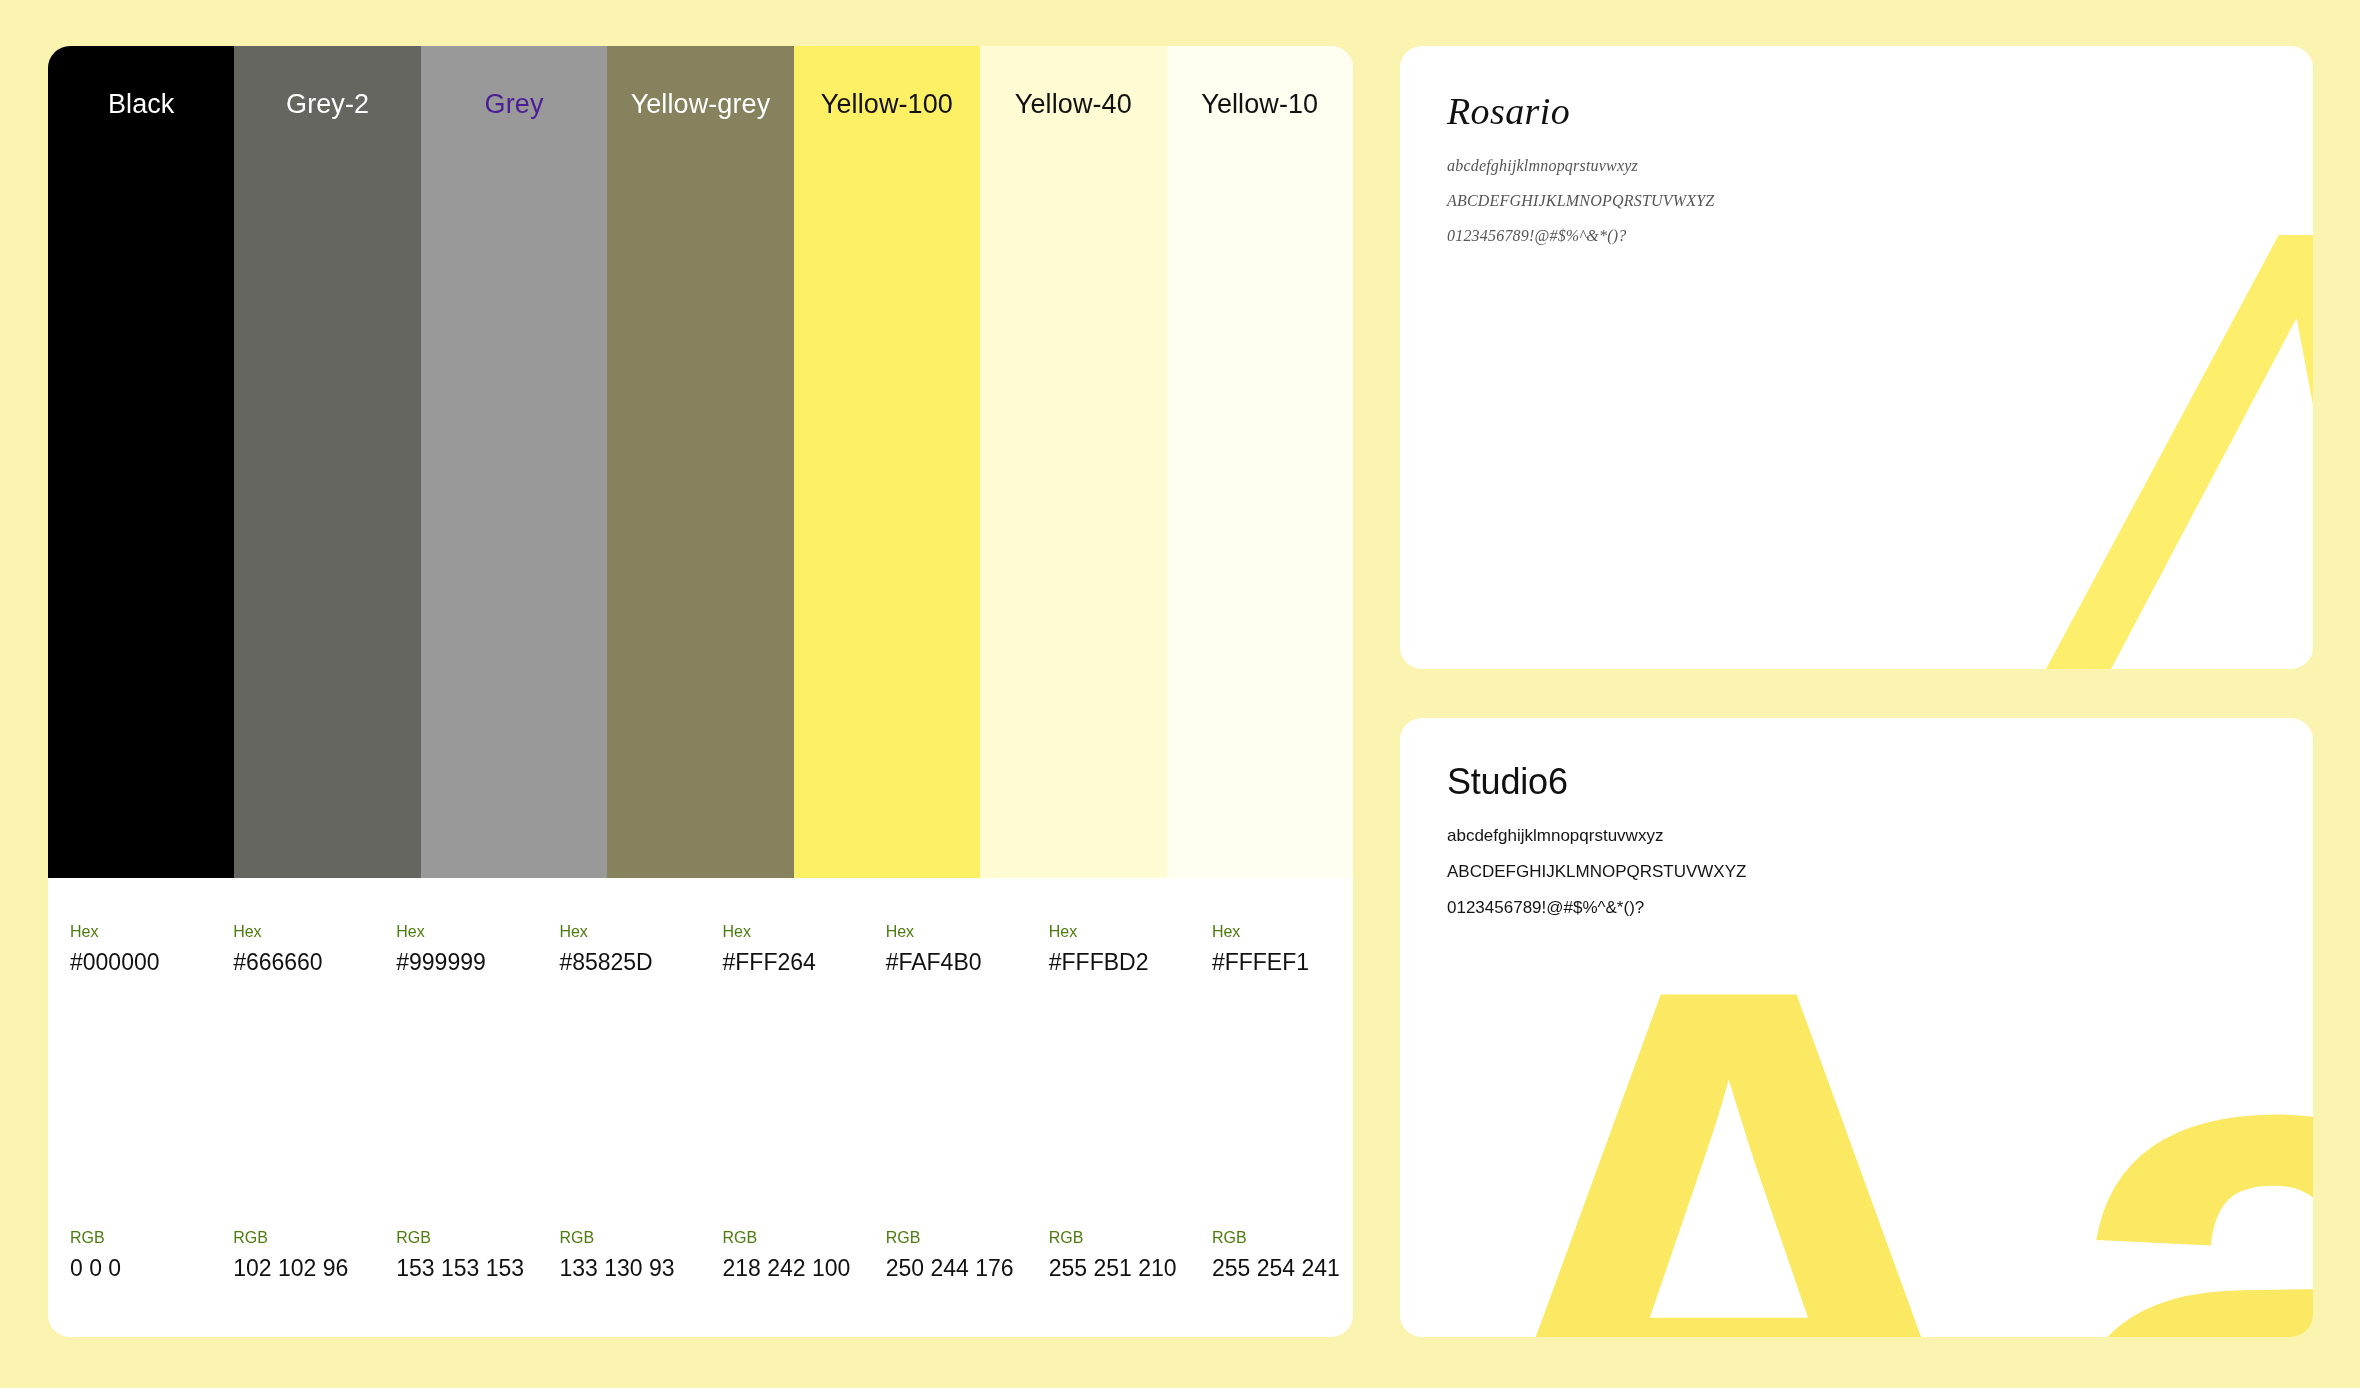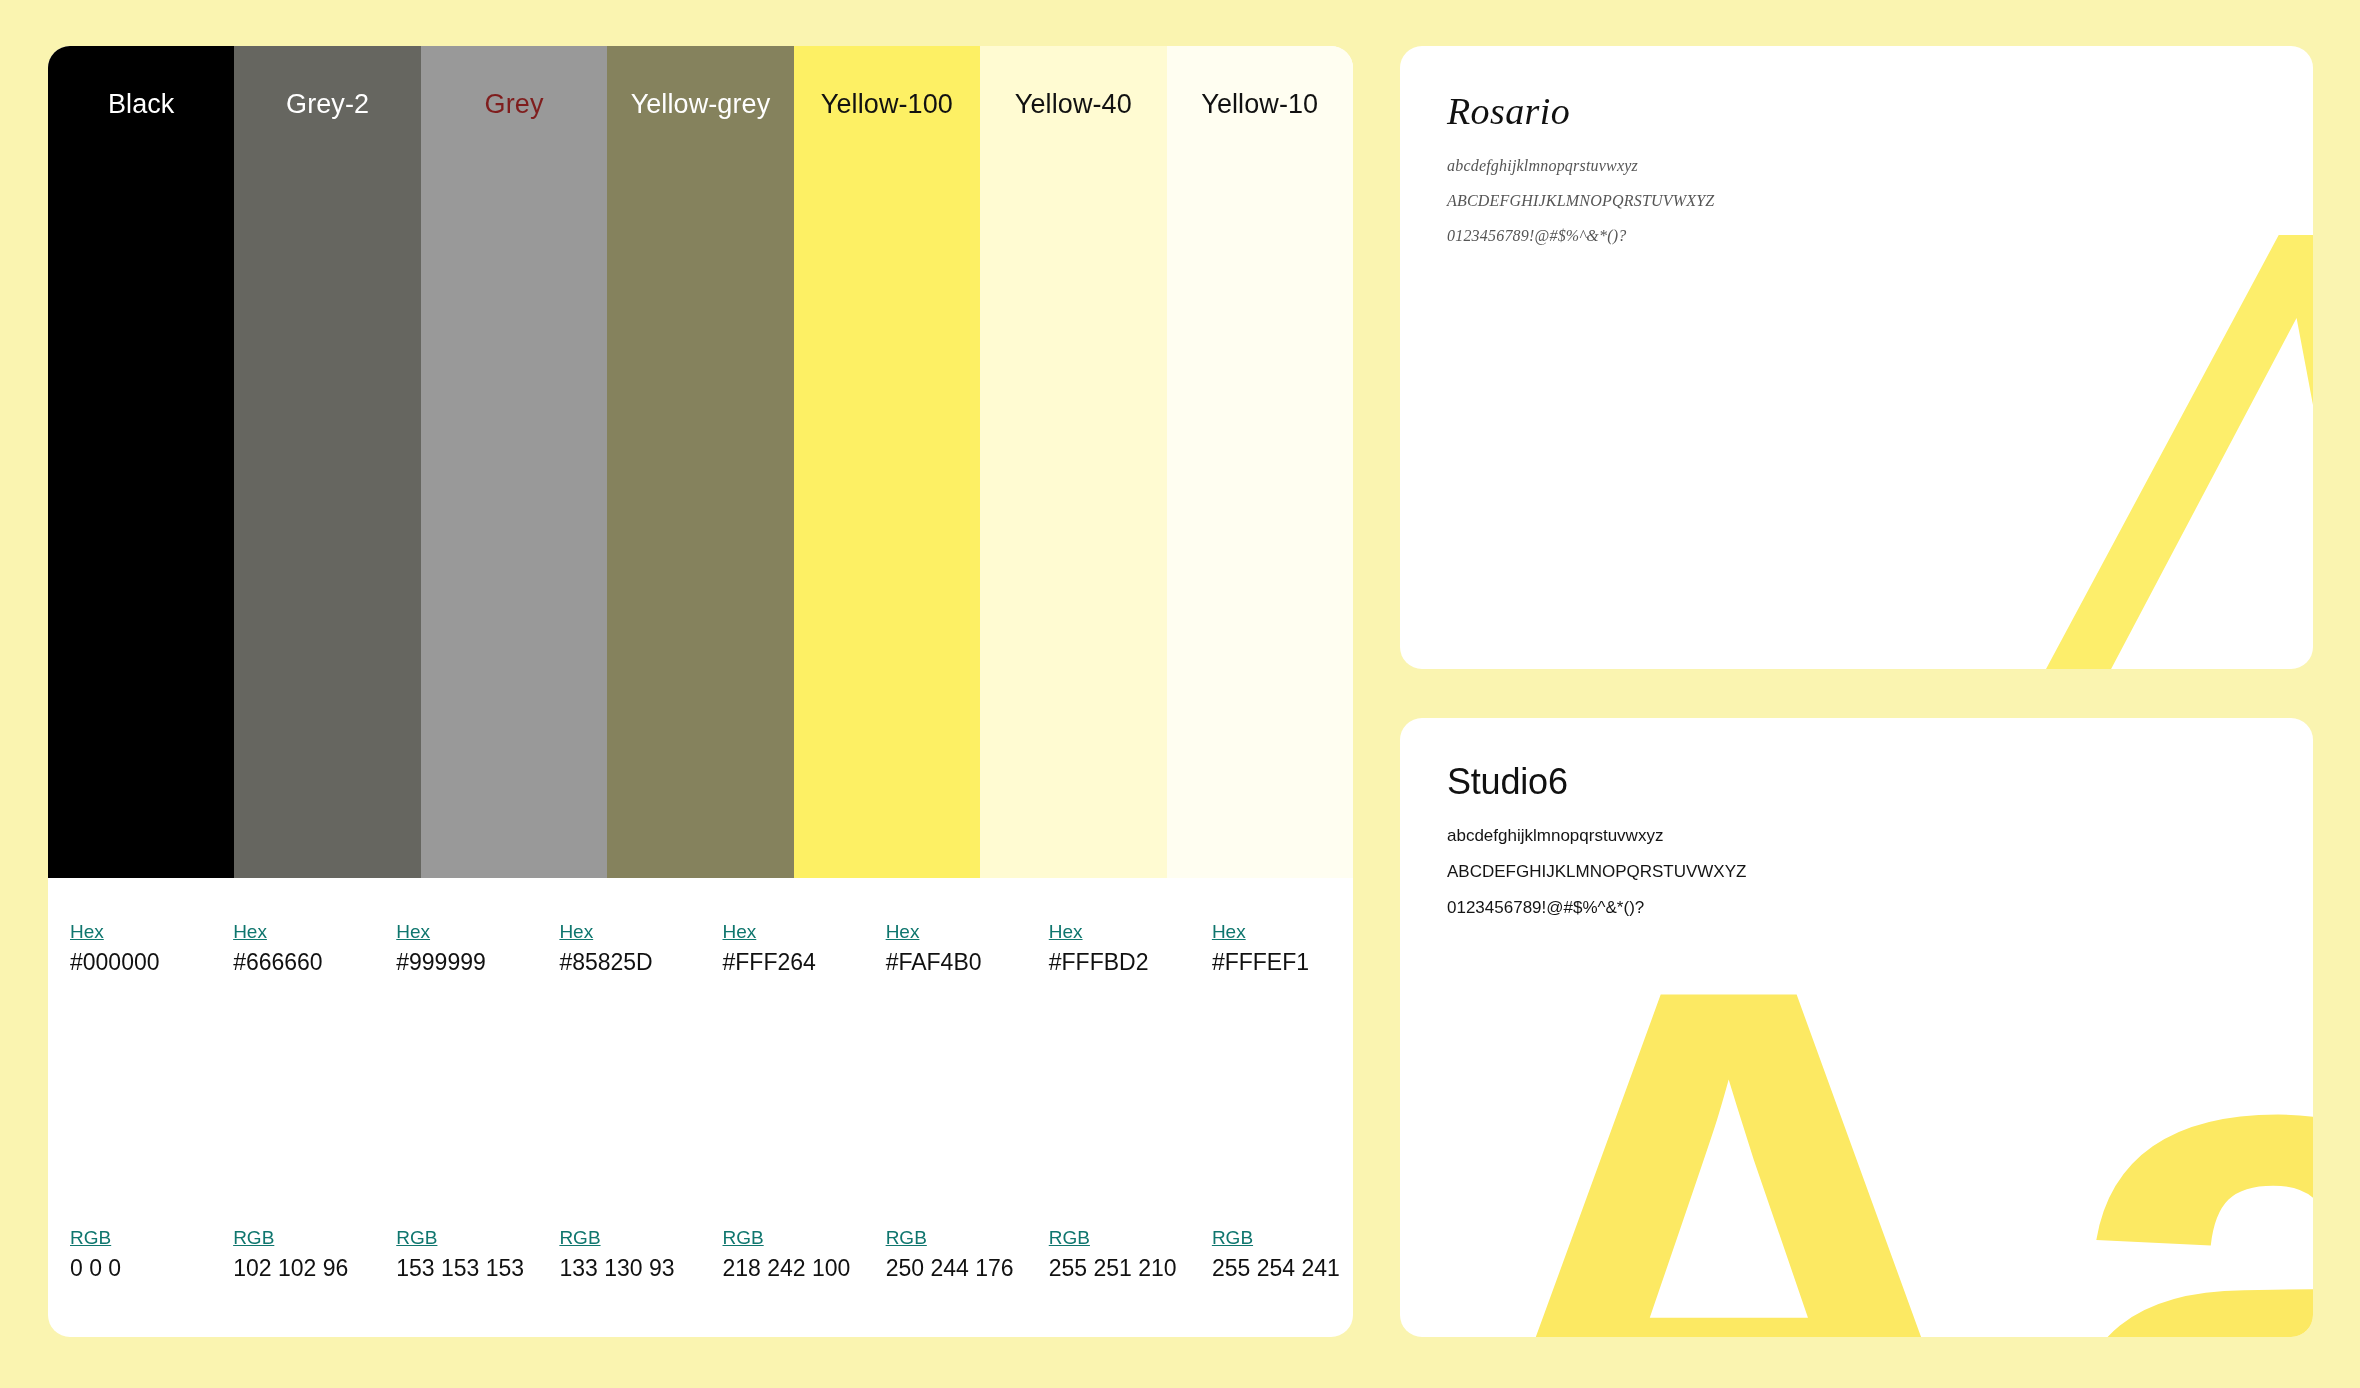--- a/index.html
+++ b/index.html
@@ -70,25 +70,24 @@
     box-sizing: border-box;
   }
   .info-block {
     position: absolute;
     left: 22px;
     color: #111111;
   }
   .info-block.hex { top: 38px; }
   .info-block.rgb { top: 344px; }
   .info-key {
-    font-size: 19px;
+    font-size: 16px;
     line-height: 31px;
-    color: #0f766e;
-    white-space: nowrap;
-    text-decoration: underline;
+    color: #4d7c0f;
+    white-space: nowrap;
   }
   .info-val {
     font-size: 23px;
     line-height: 31px;
     color: #111111;
     white-space: nowrap;
     font-weight: 500;
   }
 
   
@@ -206,21 +205,21 @@
   <section class="palette-card">
 
     <div class="swatch-row">
       <div class="swatch" id="sw0" style="background: rgb(0, 0, 0);">
         <span class="swatch-label" style="color: rgb(255, 255, 255);">Black</span>
       </div>
       <div class="swatch" id="sw1" style="background: rgb(102, 102, 96);">
         <span class="swatch-label" style="color: rgb(255, 255, 255);">Grey-2</span>
       </div>
       <div class="swatch" id="sw2" style="background: rgb(153, 153, 153);">
-        <span class="swatch-label" style="color: #7f1d1d;">Grey</span>
+        <span class="swatch-label" style="color: #4c1d95;">Grey</span>
       </div>
       <div class="swatch" id="sw3" style="background: rgb(133, 130, 93);">
         <span class="swatch-label" style="color: rgb(255, 255, 255);">Yellow-grey</span>
       </div>
       <div class="swatch" id="sw4" style="background: rgb(253, 240, 100);">
         <span class="swatch-label" style="color: rgb(17, 17, 17);">Yellow-100</span>
       </div>
       <div class="swatch" id="sw6" style="background: rgb(255, 251, 210);">
         <span class="swatch-label" style="color: rgb(17, 17, 17);">Yellow-40</span>
       </div>

